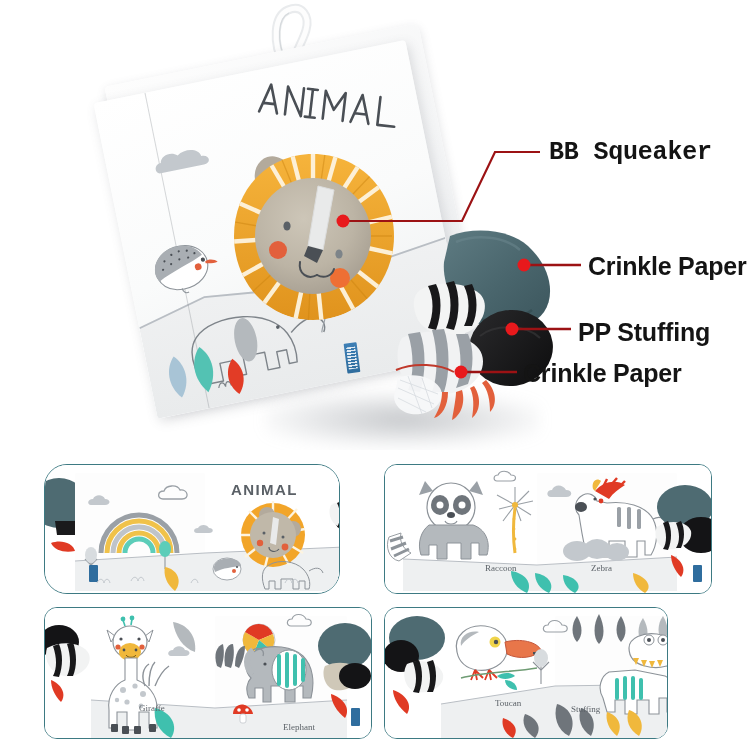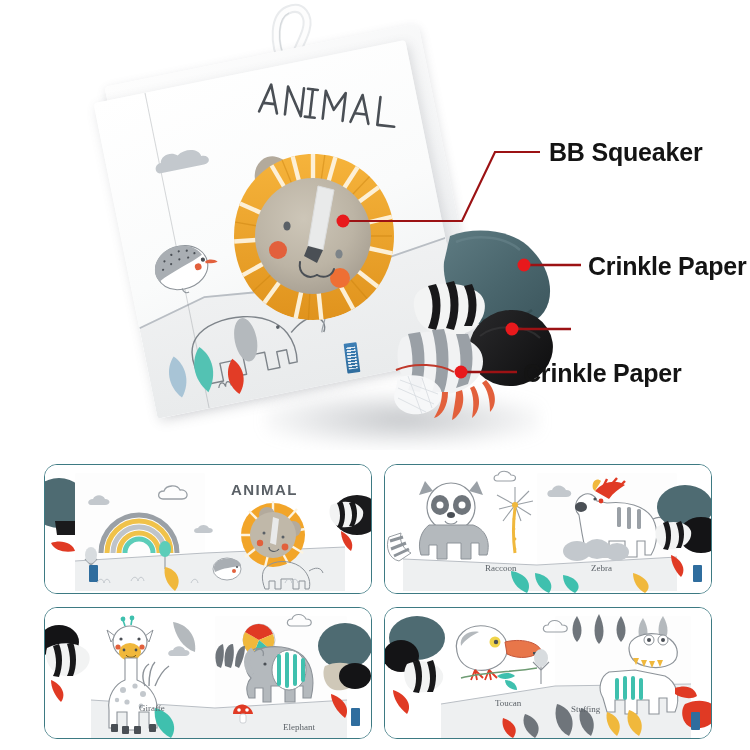--- a/index.html
+++ b/index.html
@@ -120,40 +120,40 @@
   
   #callouts { position:absolute; left:0; top:0; width:750px; height:450px; }
   .callout-label {
     position:absolute;
     font-family:"Liberation Sans", sans-serif;
     font-weight:bold;
     color:#141414;
     white-space:nowrap;
     letter-spacing:-0.2px;
   }
-  #lbl-bb       { left:549px; top:138px; font-size:25px; }
+  #lbl-bb       { left:549px; top:138px; font-size:25px;font-family:Liberation Mono, monospace; }
   #lbl-crinkle1 { left:588px; top:252px; font-size:25px; }
   #lbl-pp       { left:578px; top:318px; font-size:25px; }
   #lbl-crinkle2 { left:523px; top:359px; font-size:25px; }
 
   
   #thumbs {
     position:absolute; left:0; top:455px; width:750px; height:295px;
   }
   .thumb {
     position:absolute;
     border:1.6px solid #3d7a83;
     border-radius:13px;
     background:#fbfbfb;
     overflow:hidden;
   }
-  #thumb-0 { left:44px;  top:9px;   width:328px; height:130px; }
+  #thumb-0 { left:44px;  top:9px;   width:296px; height:130px;border-radius:23px; }
   #thumb-1 { left:384px; top:9px;   width:328px; height:130px; }
   #thumb-2 { left:44px;  top:152px; width:328px; height:132px; }
-  #thumb-3 { left:384px; top:152px; width:328px; height:132px; }
+  #thumb-3 { left:384px; top:152px; width:284px; height:132px; }
   .thumb-inner {
     position:absolute; left:0; top:0; width:100%; height:100%;
     background:#ffffff;
   }
   .tpage {
     position:absolute;
     background:linear-gradient(170deg,#ffffff 0%,#f7f8f9 60%,#eceef0 100%);
     box-shadow:0 1px 4px rgba(90,95,105,0.16);
   }
   .tlabel {
@@ -430,20 +430,21 @@
         </g>
 
         <g>
           <path d="M461,372 L517,372" fill="none" stroke="#9c1214" stroke-width="2.4"></path>
           <circle cx="461" cy="372" r="6.5" fill="#e8191c"></circle>
         </g>
       </svg>
 
       <div id="lbl-bb" class="callout-label">BB Squeaker</div>
       <div id="lbl-crinkle1" class="callout-label">Crinkle Paper</div>
+      <div id="lbl-pp" class="callout-label">PP Stuffing</div>
       <div id="lbl-crinkle2" class="callout-label">Crinkle Paper</div>
     </div>
   </div>
 
   <div id="thumbs">
 
     <div class="thumb" id="thumb-0">
       <div class="thumb-inner">
         <svg width="328" height="130" viewBox="0 0 328 130">
 

